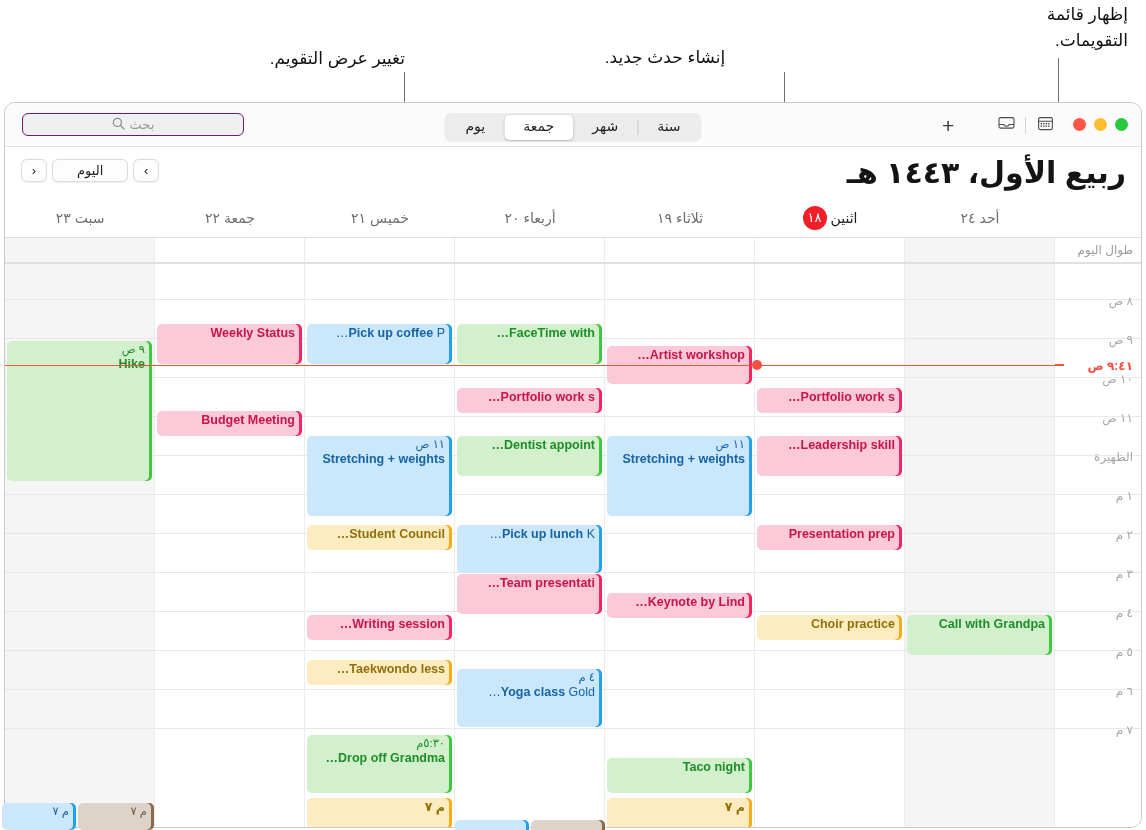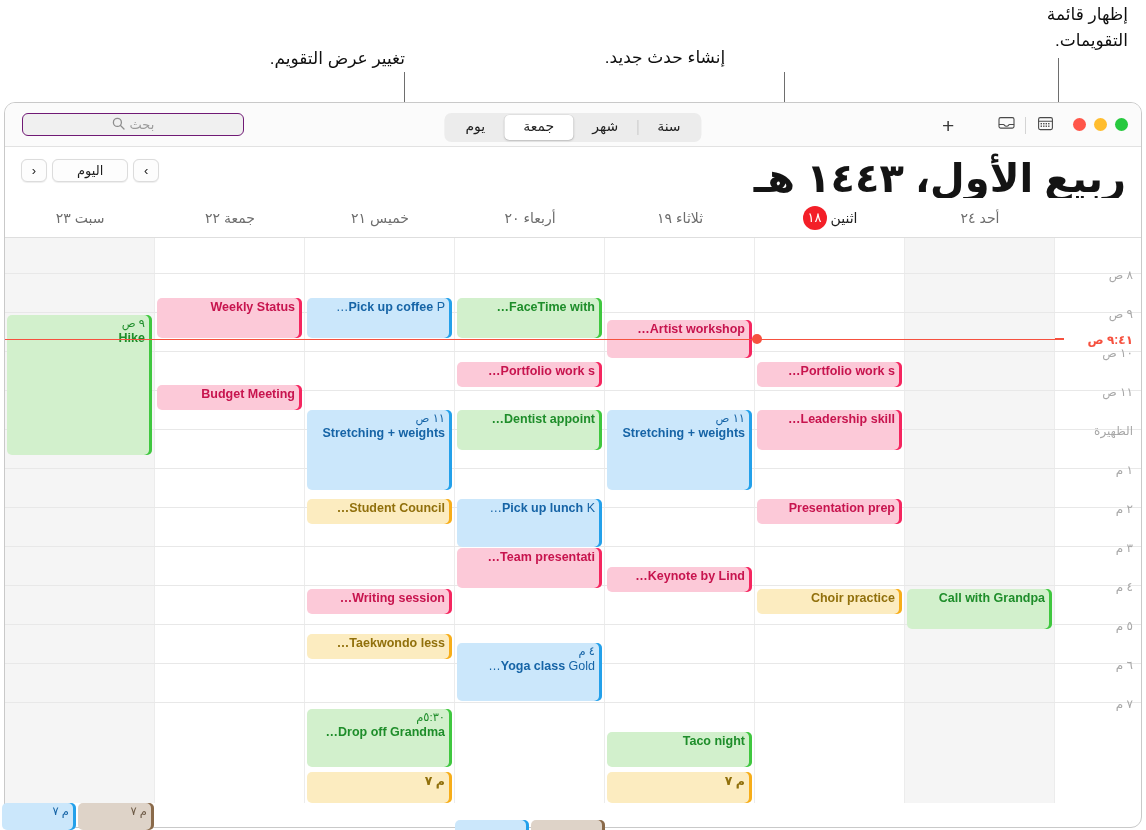--- a/index.html
+++ b/index.html
@@ -105,21 +105,21 @@
   }
   .searchbox .ph { font-size: 13px; color: #9a9a9a; }
 
   
   .titlerow {
     position: relative; height: 51px;
     background: #ffffff; direction: rtl;
   }
   .cal-title {
     position: absolute; right: 15px; top: 8px;
-    font-size: 40px; font-weight: bold; color: #141414;
+    font-size: 30px; font-weight: bold; color: #141414;
   }
   .navgroup {
     position: absolute; left: 16px; top: 12px;
     display: flex; flex-direction: row; align-items: stretch;
     gap: 5px;
   }
   .navbtn {
     background: #fdfdfd;
     border: 1px solid #dcdcdc;
     border-radius: 6px;
@@ -351,20 +351,30 @@
         <span>اثنين</span>
         <span class="daynum-today">١٨</span>
       </div>
       <div class="cell weekend">
         <span>أحد</span>
           <span>٢٤</span>
       </div>
       <div class="cell gutter"></div>
     </div>
 
+    <div class="allday">
+      <div class="cell weekend"></div>
+      <div class="cell"></div>
+      <div class="cell"></div>
+      <div class="cell"></div>
+      <div class="cell"></div>
+      <div class="cell"></div>
+      <div class="cell weekend"></div>
+      <div class="label">طوال اليوم</div>
+    </div>
 
     <div class="body">
       <div class="cols">
         <div class="col weekend"></div>
         <div class="col"></div>
         <div class="col"></div>
         <div class="col"></div>
         <div class="col"></div>
         <div class="col"></div>
         <div class="col weekend"></div>

